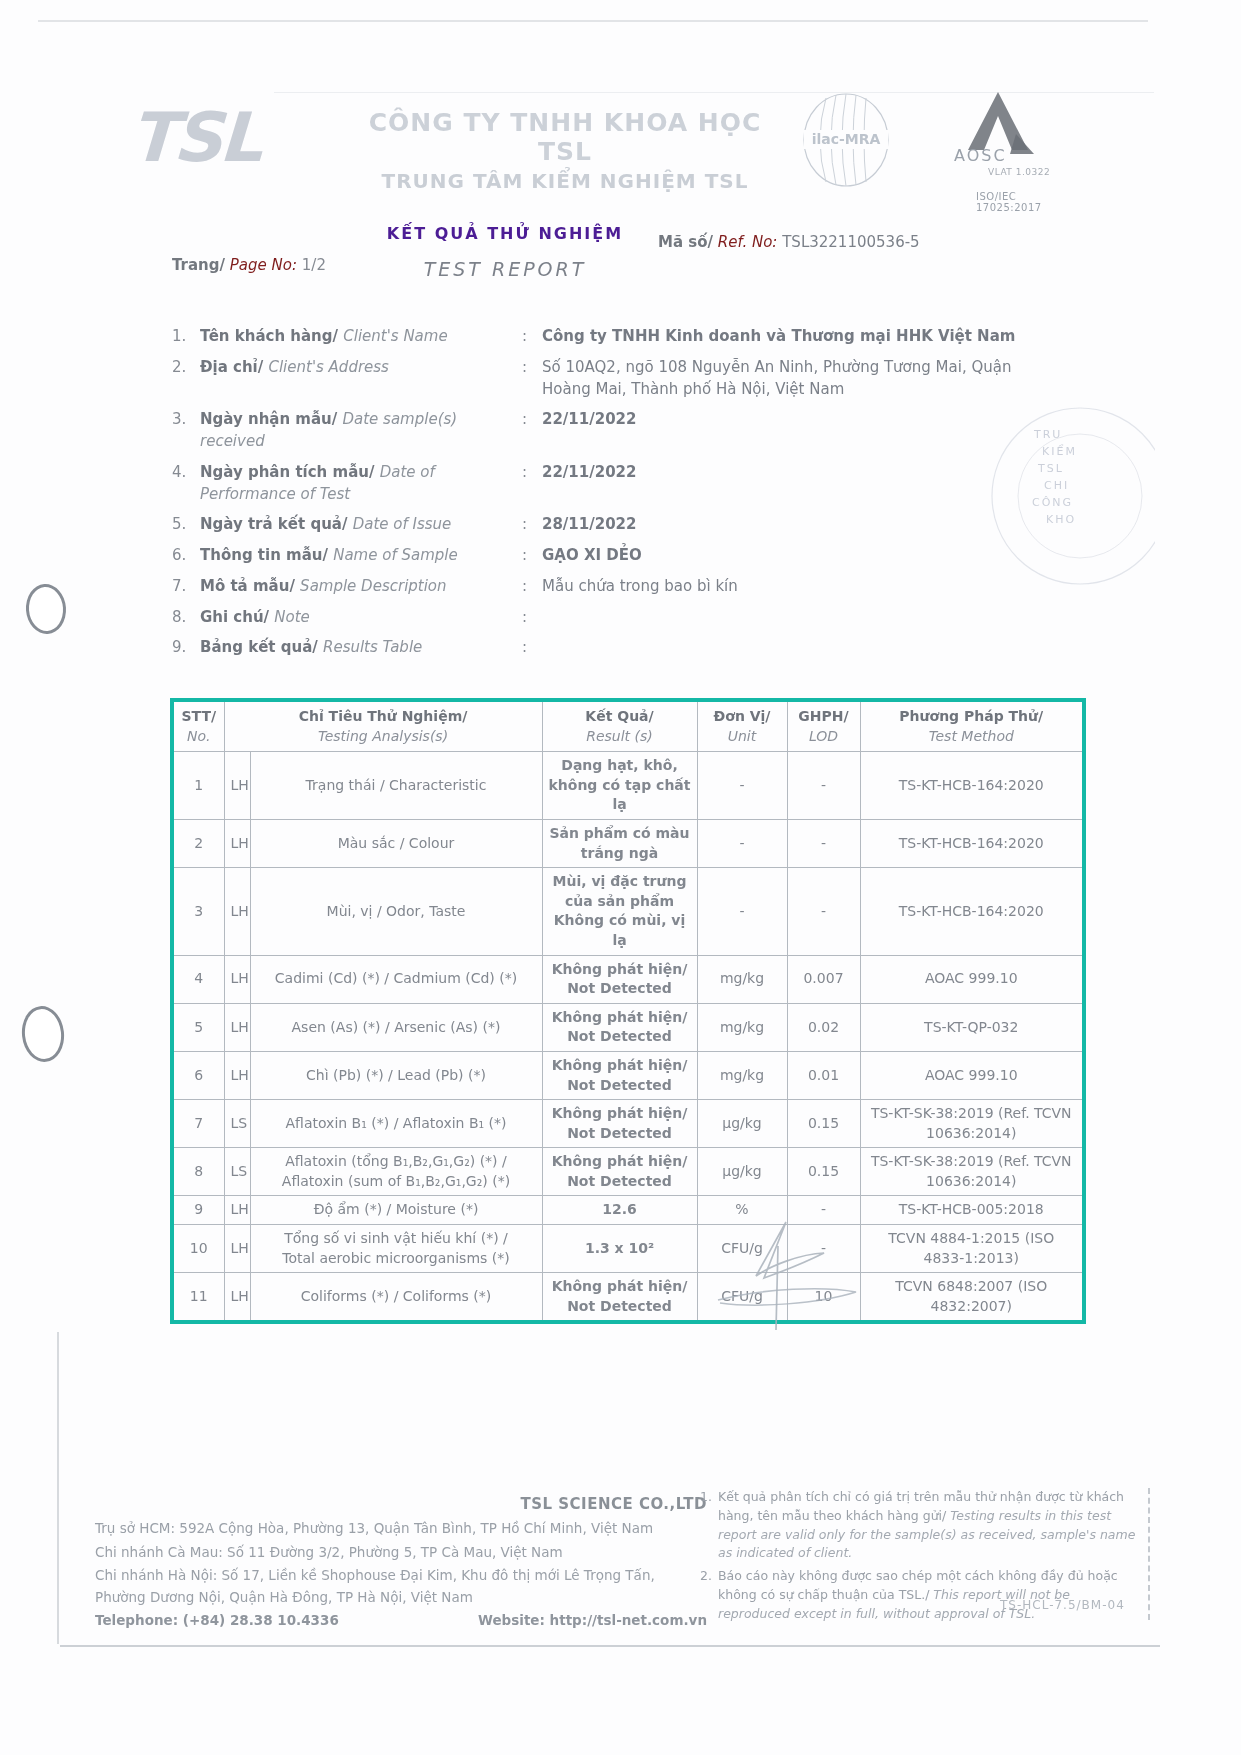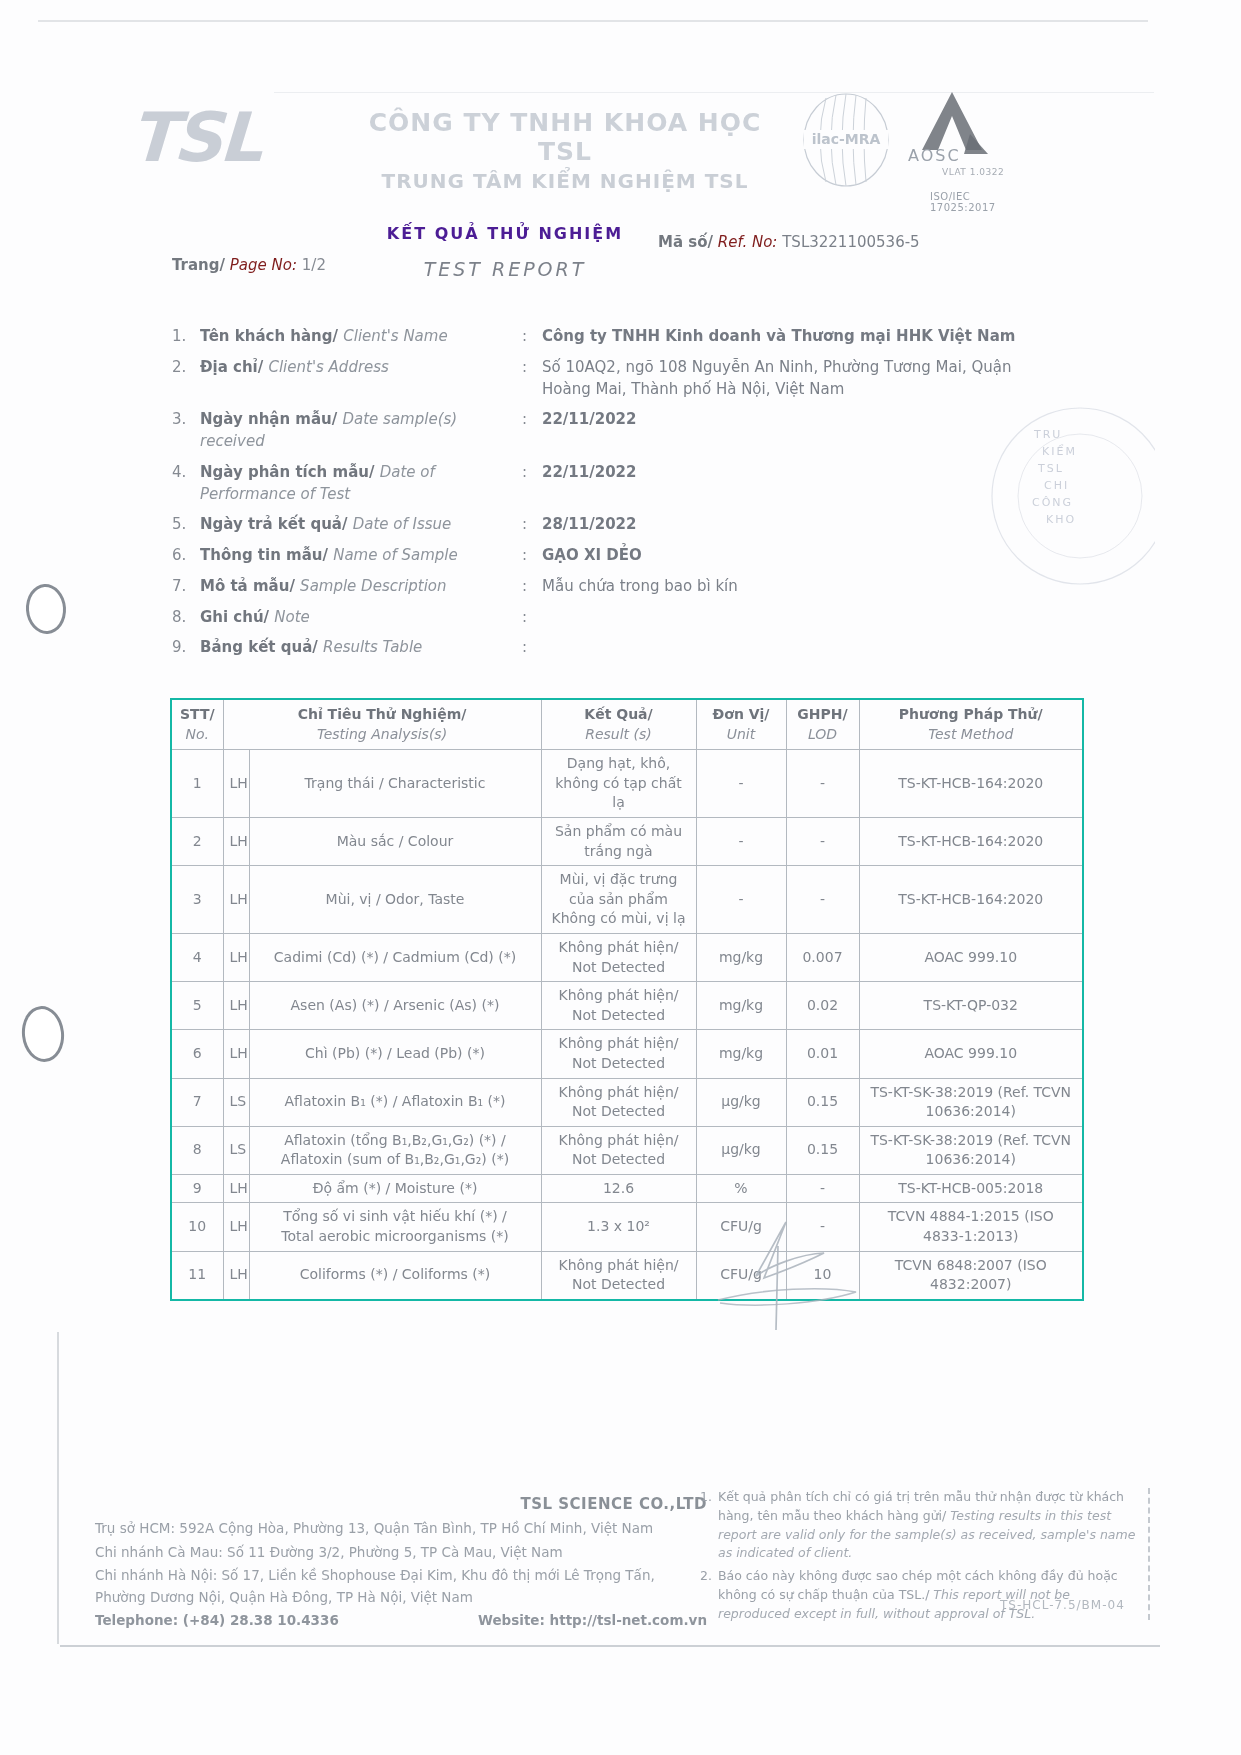--- a/index.html
+++ b/index.html
@@ -17,21 +17,21 @@
   .hp1{left:26px;top:584px;width:34px;height:44px;transform:rotate(-4deg);}
   .hp2{left:22px;top:1006px;width:36px;height:50px;transform:rotate(-6deg);}
 
   
   .tsl-logo{position:absolute;left:136px;top:98px;font-size:68px;font-weight:900;font-style:italic;
     letter-spacing:-3px;color:#c9ced6;transform:skewX(-6deg);}
   .company{position:absolute;left:360px;top:108px;width:410px;text-align:center;}
   .company .l1{font-size:25px;font-weight:bold;letter-spacing:1px;color:#ccd1d8;}
   .company .l2{font-size:20px;font-weight:bold;letter-spacing:1px;color:#c9ced5;margin-top:3px;}
   .ilac{position:absolute;left:800px;top:90px;}
-  .aosc{position:absolute;left:908px;top:88px;width:130px;}
+  .aosc{position:absolute;left:954px;top:88px;width:130px;}
   .aosc .aosc-row{display:flex;align-items:flex-end;gap:4px;}
   .aosc .aosc-name{font-size:16px;letter-spacing:2px;color:#9aa1aa;margin-top:-14px;}
   .aosc .vlat{font-size:9px;color:#a6acb4;margin:2px 0 0 34px;letter-spacing:.5px;}
   .aosc .iso{font-size:10px;color:#9aa1aa;margin:14px 0 0 22px;letter-spacing:.5px;}
 
   
   .title-vi{position:absolute;left:340px;top:224px;width:330px;text-align:center;
     font-size:16px;font-weight:bold;letter-spacing:2px;color:#4c1d95;}
   .title-en{position:absolute;left:340px;top:258px;width:330px;text-align:center;
     font-size:19px;font-style:italic;letter-spacing:3px;color:#7c818a;}
@@ -50,25 +50,25 @@
   .i-label .l2{display:block;font-style:italic;color:#8e949c;}
   .i-label .l2:empty{display:none;}
   .i-colon{width:20px;flex:none;color:#858a92;}
   .i-value{flex:1;color:#7b8089;max-width:520px;}
   .i-value.vb{font-weight:bold;color:#747982;}
 
   
   table.results{position:absolute;left:170px;top:698px;width:912px;border-collapse:collapse;
     table-layout:fixed;font-size:14px;line-height:1.4;color:#82878f;}
   table.results th,table.results td{border:1px solid #b3b9c0;padding:4px 6px;text-align:center;vertical-align:middle;}
-  table.results{border:2px solid #14b8a6;}
+  table.results{border:4px solid #14b8a6;}
   table.results th{font-weight:bold;color:#6f747c;padding:5px 4px;}
   table.results th em{display:block;font-weight:normal;font-style:italic;color:#8b9099;}
   td.cell-analysis{text-align:left;white-space:pre-line;}
-  td.cell-result{white-space:pre-line;}
+  td.cell-result{white-space:pre-line;font-weight:bold;}
   td.cell-code{border-left-style:dashed;border-right-style:dashed;padding:4px 1px;}
 
   
   .signature{position:absolute;left:690px;top:1212px;}
 
   
   .stamp{position:absolute;left:980px;top:400px;width:175px;height:195px;opacity:.6;}
   .stamp svg{position:absolute;left:0;top:0;}
   .stamp-lines{position:absolute;left:54px;top:28px;display:flex;flex-direction:column;gap:4px;}
   .stamp-lines span{font-size:11px;letter-spacing:2px;color:#aab2c2;}

